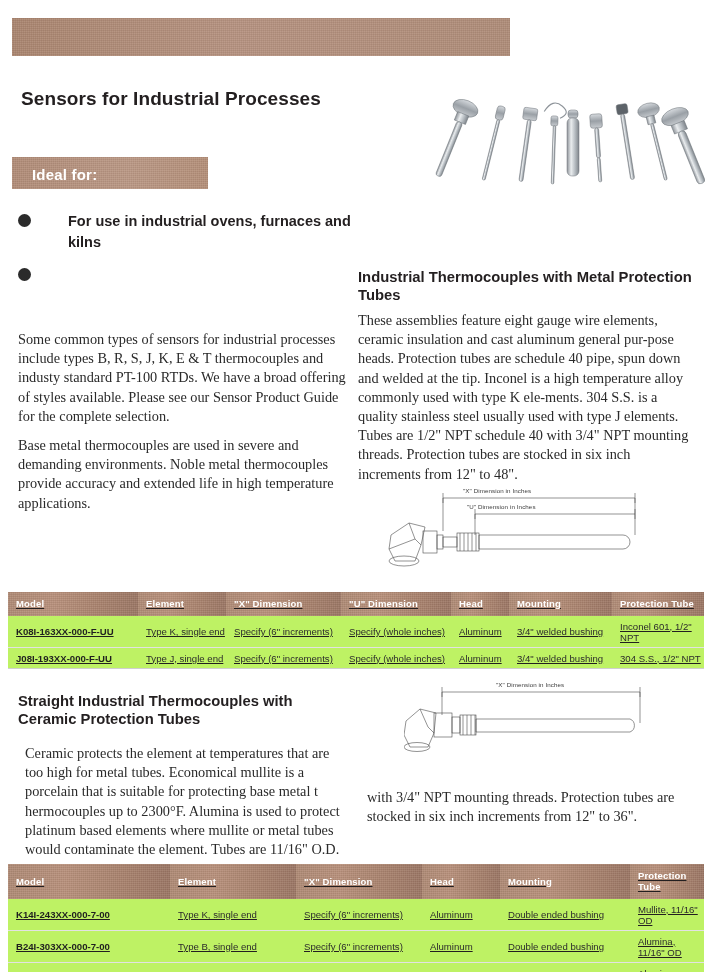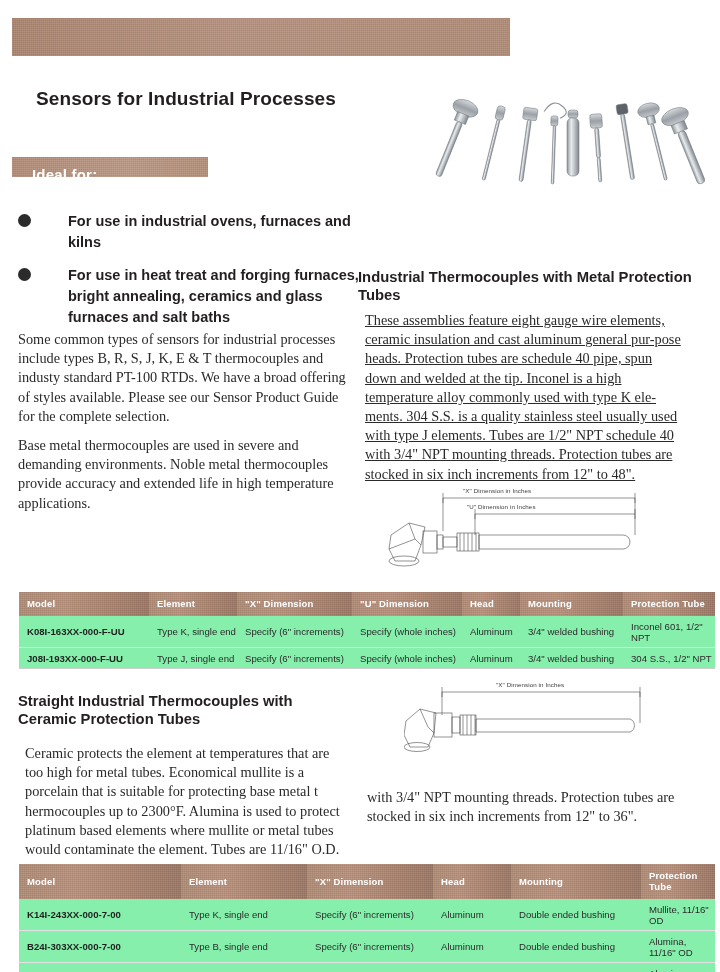--- a/index.html
+++ b/index.html
@@ -35,35 +35,35 @@
     font-size: 19px;
     font-weight: bold;
     letter-spacing: 0.4px;
     color: #ffffff;
     margin-top: 36px;
   }
 
   
   .page-title {
     position: absolute;
-    left: 36px;
+    left: 21px;
     top: 88px;
     font-size: 19px;
     font-weight: bold;
     color: #231f20;
     letter-spacing: 0.1px;
   }
 
   
   .ideal-box {
     position: absolute;
     left: 12px;
     top: 157px;
     width: 196px;
-    height: 20px;
+    height: 32px;
     background:
       repeating-linear-gradient(0deg, rgba(255,255,255,0.05) 0 1px, rgba(0,0,0,0.035) 1px 2px),
       repeating-linear-gradient(90deg, rgba(255,255,255,0.04) 0 1px, rgba(0,0,0,0.03) 1px 2px),
       linear-gradient(90deg, #b28d78 0%, #bb9885 60%, #b59079 100%);
   }
   .ideal-label {
     position: absolute;
     left: 20px;
     top: 9px;
     font-size: 15px;
@@ -123,21 +123,21 @@
     line-height: 18px;
     color: #231f20;
     margin-bottom: 7px;
   }
   .right-sec1 {
     position: absolute;
     left: 358px;
     top: 268px;
     width: 334px;
   }
-  .right-sec1 p { margin: 7px; text-decoration: underline; }
+  .right-sec1 p { margin: 0; }
 
   
   .sec2-head {
     position: absolute;
     left: 18px;
     top: 692px;
     width: 330px;
   }
   .sec2-left {
     position: absolute;
@@ -152,43 +152,44 @@
     top: 788px;
     width: 330px;
   }
   .sec2-right p { margin: 0; }
 
   
   .tbl {
     position: absolute;
     border-collapse: collapse;
     width: 696px;
-    left: 19px;
+    left: 8px;
     table-layout: fixed;
+    text-decoration: underline;
   }
   .tbl-1 { top: 592px; }
   .tbl-2 { top: 864px; }
   .tbl thead th {
     background:
       repeating-linear-gradient(0deg, rgba(255,255,255,0.05) 0 1px, rgba(0,0,0,0.04) 1px 2px),
       repeating-linear-gradient(90deg, rgba(255,255,255,0.04) 0 1px, rgba(0,0,0,0.03) 1px 2px),
       linear-gradient(90deg, #b08b76 0%, #b9917c 35%, #a9826d 72%, #9c7765 100%);
     color: #ffffff;
     font-size: 9.5px;
     font-weight: bold;
     text-align: left;
     padding: 6px 0 7px 8px;
     letter-spacing: 0.15px;
     border: none;
   }
   .tbl tbody td {
     font-size: 9.6px;
     color: #2b2b2b;
     padding: 4.5px 0 4.5px 8px;
-    background: #86efac;
+    background: #bef264;
     border-bottom: 1px solid #e2e2e2;
   }
   .tbl tbody tr:last-child td { border-bottom: 1px solid #cfcfcf; }
   .tbl tbody td.model { font-weight: bold; color: #1f1f1f; }
 
   
   .tbl-1 col.c0 { width: 130px; }
   .tbl-1 col.c1 { width: 88px; }
   .tbl-1 col.c2 { width: 115px; }
   .tbl-1 col.c3 { width: 110px; }
@@ -305,21 +306,20 @@
   <div class="ideal-label">Ideal for:</div>
 </div>
 
 <div class="bullets">
   <div class="bullet-row">
     <span class="bullet-dot"></span>
     <span class="bullet-text">For use in industrial ovens, furnaces and kilns</span>
   </div>
   <div class="bullet-row">
     <span class="bullet-dot"></span>
-    <span class="bullet-text">For use in heat treat and forging furnaces, bright annealing, ceramics and glass furnaces and salt baths</span>
   </div>
 </div>
 
 <div class="left-copy serif">
   <p>Some common types of sensors for industrial processes include types B, R, S, J, K, E &amp; T thermocouples and industy standard PT-100 RTDs. We have a broad offering of styles available. Please see our Sensor Product Guide for the complete selection.</p>
   <p>Base metal thermocouples are used in severe and demanding environments. Noble metal thermocouples provide accuracy and extended life in high temperature applications.</p>
 </div>
 
 <div class="right-sec1">
   <div class="sec-head">Industrial Thermocouples with Metal Protection Tubes</div>

